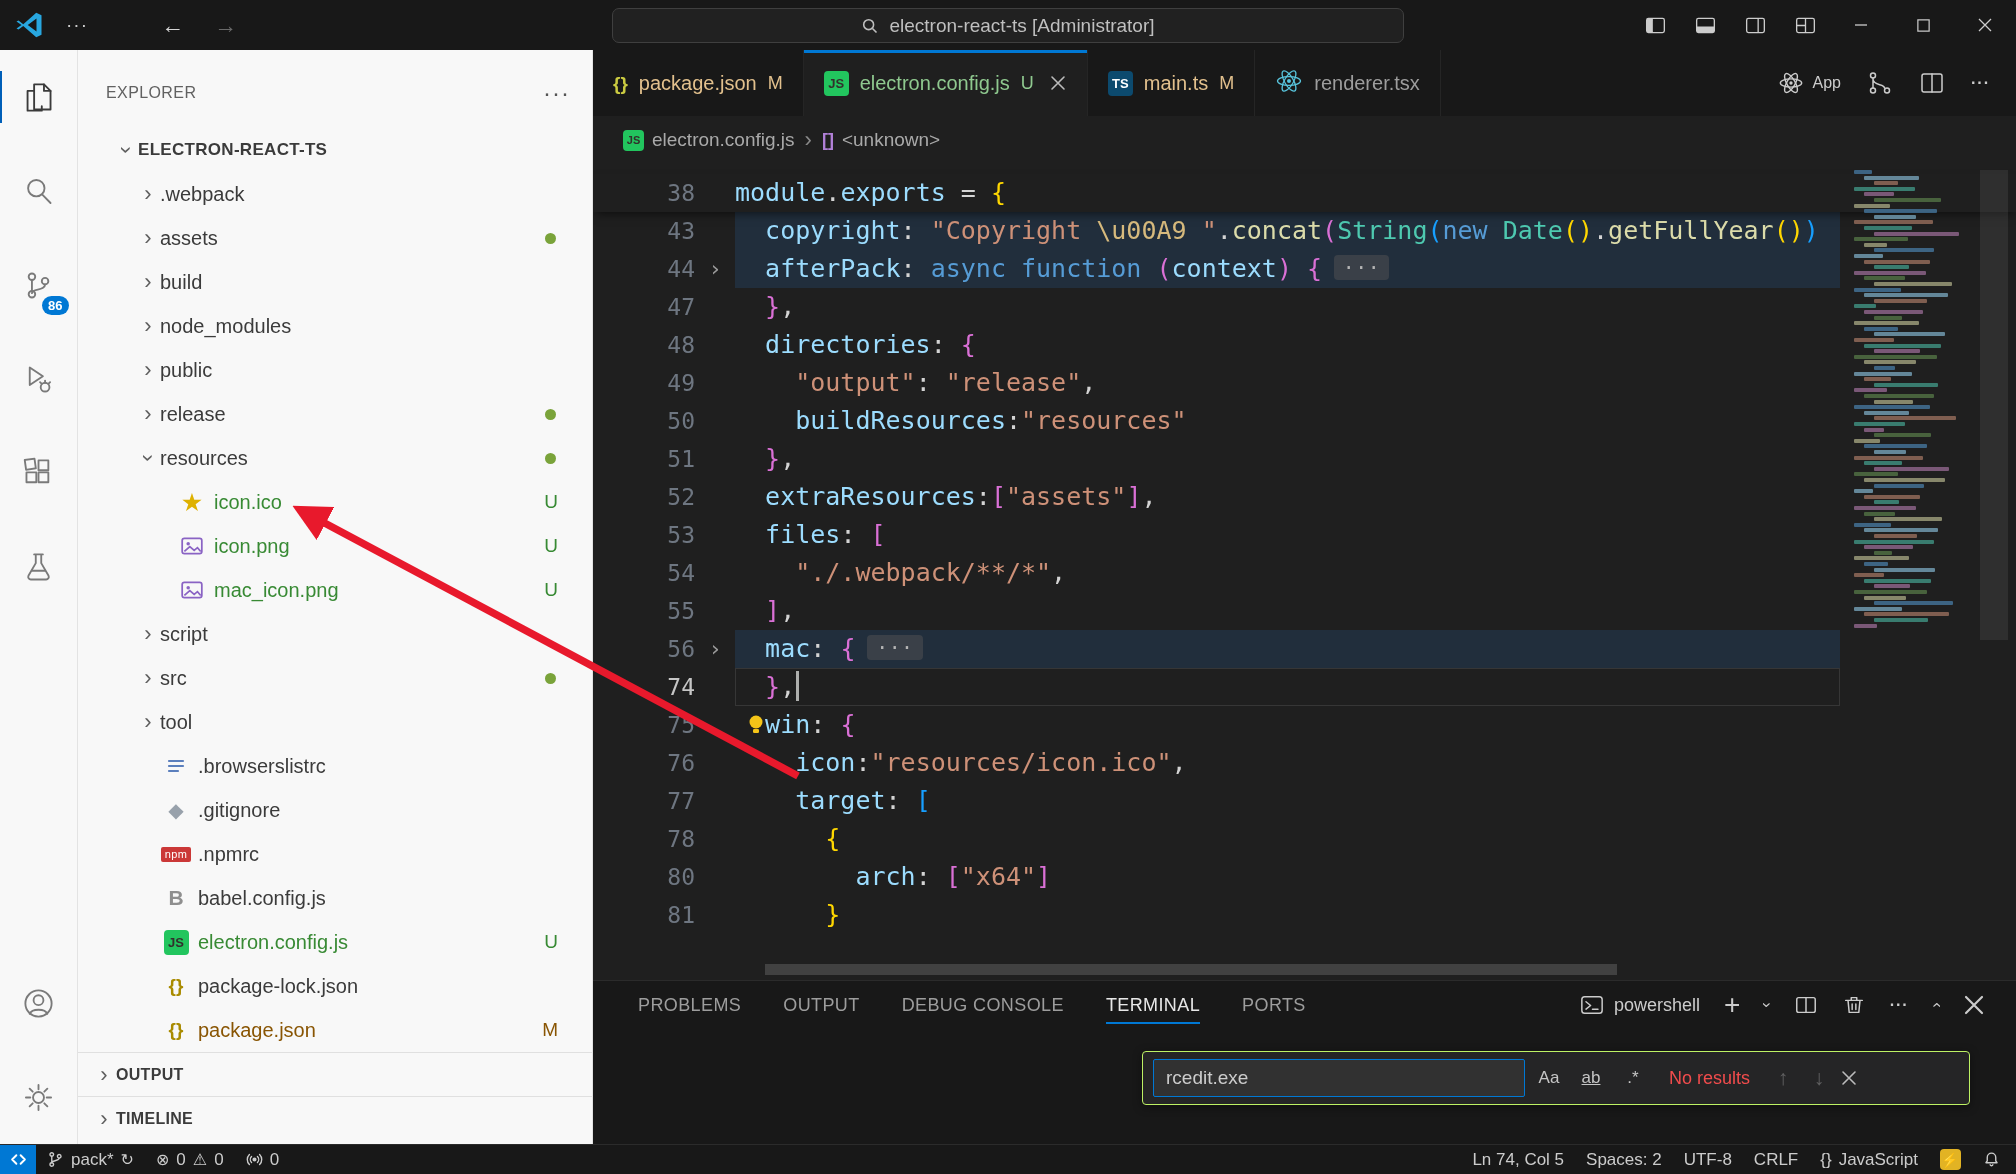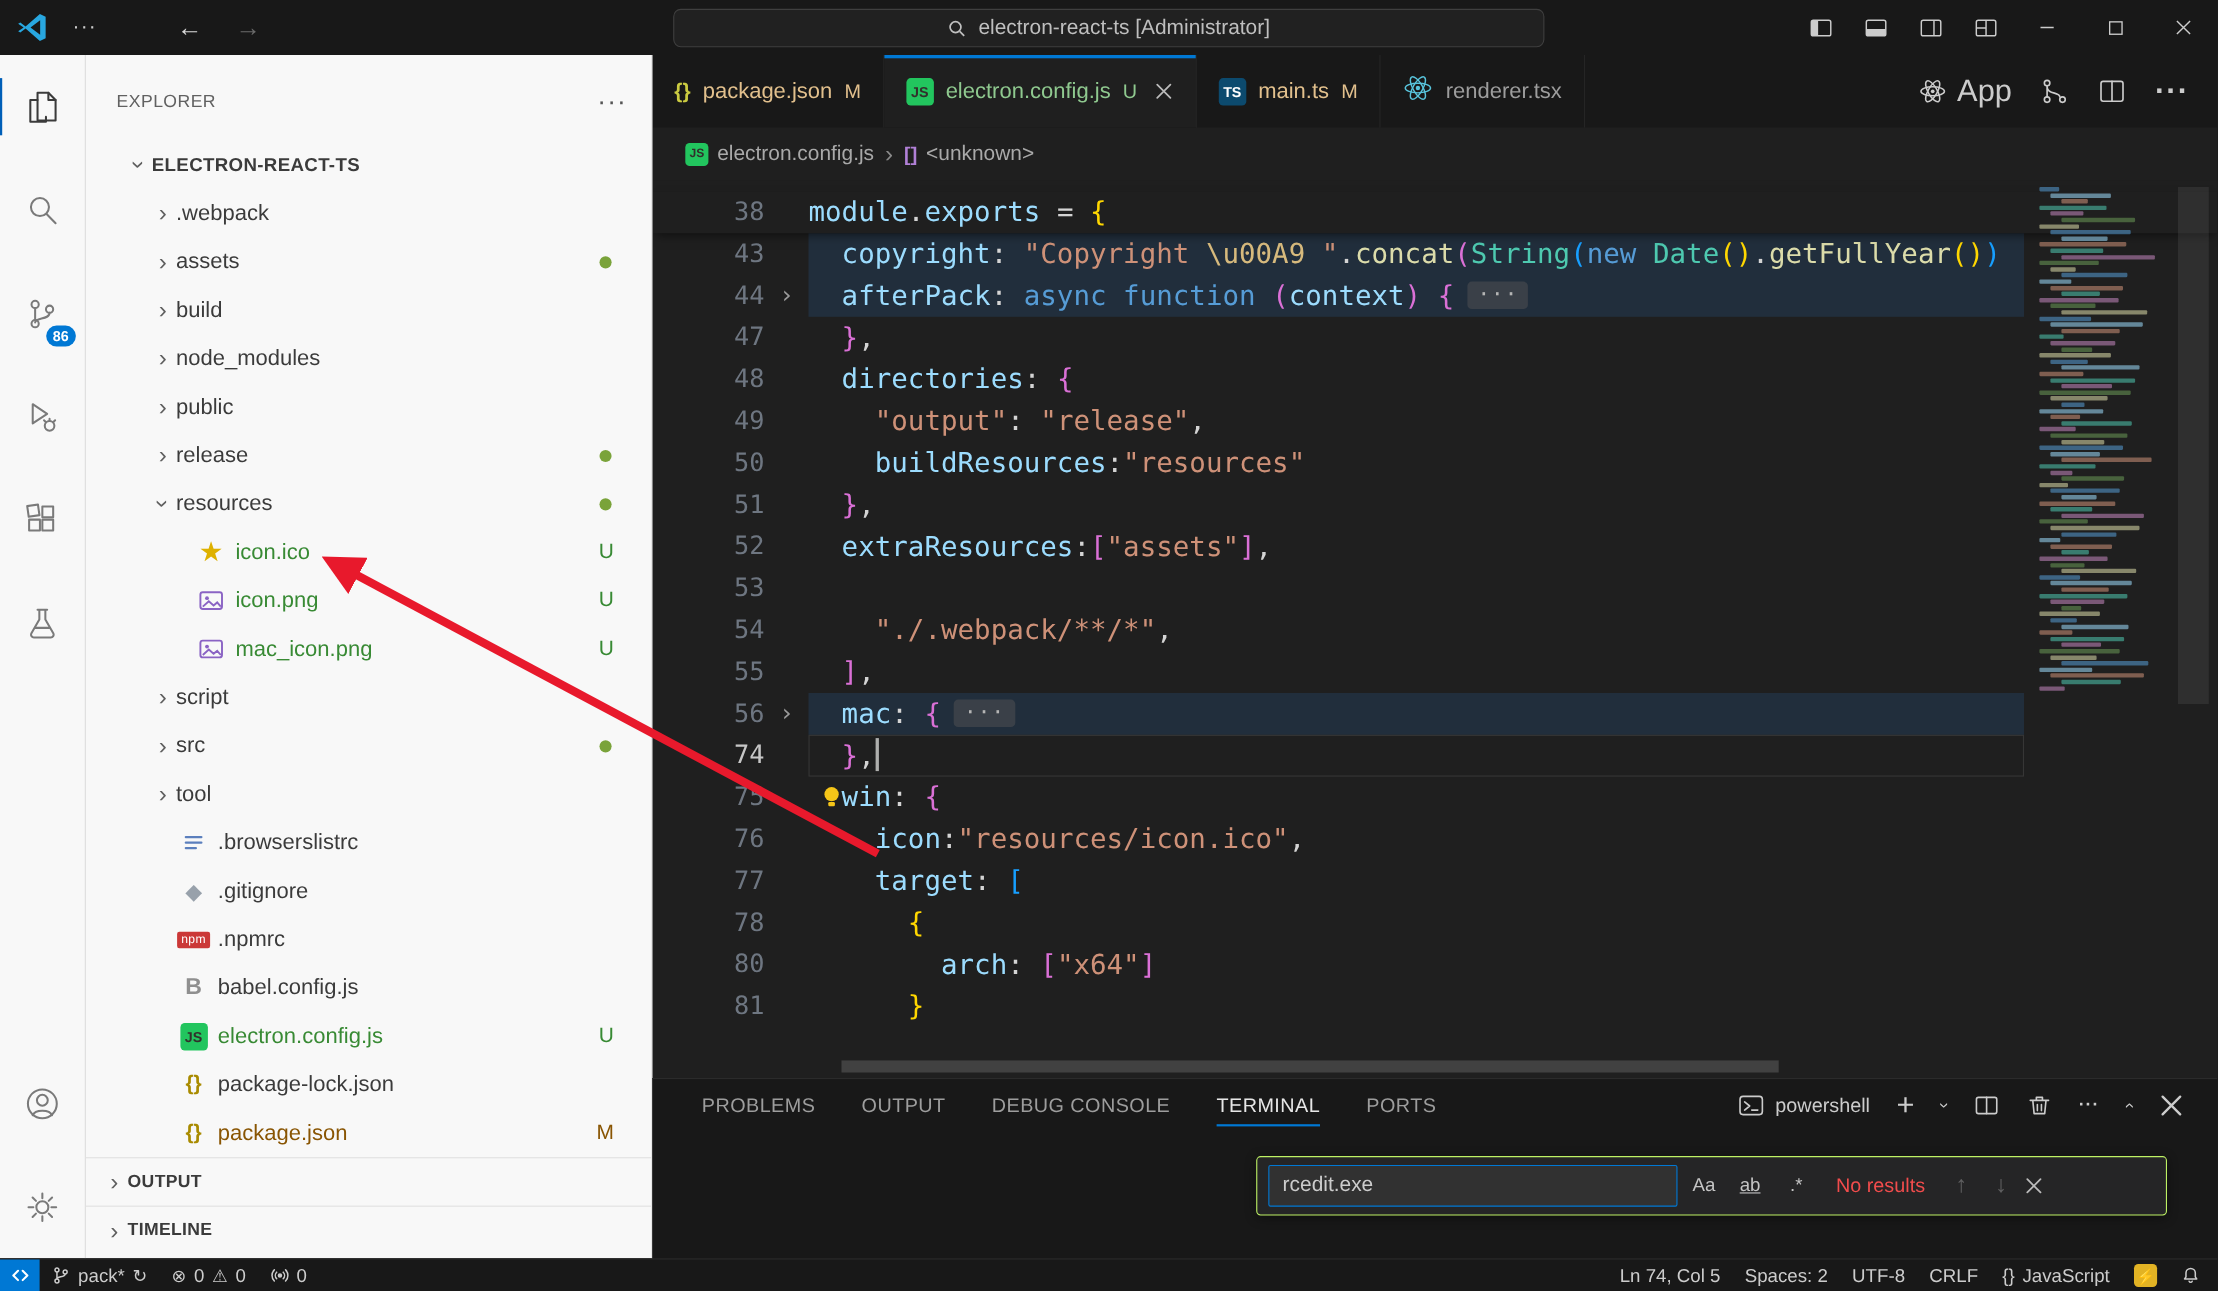--- a/index.html
+++ b/index.html
@@ -62,21 +62,21 @@
   .editor{position:absolute;left:593px;top:50px;right:0;height:930px;background:#1f1f1f;overflow:hidden}
   .tabbar{display:flex;height:66px;background:#181818;align-items:stretch}
   .tab{display:flex;align-items:center;gap:11px;padding:0 20px;border-right:1px solid #252525;font-size:20px;color:#9d9d9d;position:relative}
   .tab.active{background:#1f1f1f;color:#ccc}
   .tab.active::before{content:'';position:absolute;top:0;left:0;right:0;height:2.5px;background:#0078d4}
   .tgit-modified{color:#e2c08d}
   .tgit-added{color:#8fc98f}
   .tab-badge{font-size:18px}
   .tab-close{display:flex;margin-left:4px}
   .tab-close svg,.xs svg{width:18px;height:18px;stroke:#bbb;stroke-width:1.6;fill:none;stroke-linecap:round}
-  .tab-actions{margin-left:auto;display:flex;align-items:center;gap:26px;padding-right:26px;color:#ccc;font-size:28px}
+  .tab-actions{margin-left:auto;display:flex;align-items:center;gap:26px;padding-right:26px;color:#ccc;font-size:16px}
   .ta-icon{display:flex;align-items:center;gap:9px}
   .ta-icon svg{width:26px;height:26px;stroke:#ccc;fill:none;stroke-width:1.5;stroke-linecap:round;stroke-linejoin:round}
   .ellipsis-glyph{letter-spacing:1px;font-weight:700;color:#ccc}
 
   .breadcrumb{height:48px;display:flex;align-items:center;gap:10px;padding-left:30px;font-size:19px;color:#a9a9a9;background:#1f1f1f}
   .bc{display:flex;align-items:center;gap:8px}
   .bc .ic-js{width:21px;height:21px;font-size:11px}
   .bc-sep{font-size:22px;color:#8a8a8a}
 
   .code-area{position:absolute;left:0;top:114px;right:0;bottom:0;padding-top:10px;font-family:"DejaVu Sans Mono",monospace;font-size:25px;line-height:38px;color:#d4d4d4}
@@ -491,21 +491,21 @@
     <div class="code-area" id="code-area">
         <div class="code-row sticky"><span class="ln">38</span><span class="fold-col"></span><span class="code-part"><span></span><span class="v">module</span><span class="p">.</span><span class="v">exports</span><span class="p"> </span><span class="p">=</span><span class="p"> </span><span class="b1">{</span></span></div>
         <div class="code-row"><span class="ln">43</span><span class="fold-col"></span><span class="code-part hl"><span>  </span><span class="v">copyright</span><span class="p">: </span><span class="s">"Copyright </span><span class="esc">\u00A9</span><span class="s"> "</span><span class="p">.</span><span class="fn">concat</span><span class="b2">(</span><span class="cls">String</span><span class="b3">(</span><span class="kw">new</span><span class="p"> </span><span class="cls">Date</span><span class="b1">()</span><span class="p">.</span><span class="fn">getFullYear</span><span class="b1">()</span><span class="b3">)</span></span></div>
         <div class="code-row"><span class="ln">44</span><span class="fold-col">›</span><span class="code-part hl"><span>  </span><span class="v">afterPack</span><span class="p">: </span><span class="kw">async</span><span class="p"> </span><span class="kw">function</span><span class="p"> </span><span class="b2">(</span><span class="v">context</span><span class="b2">)</span><span class="p"> </span><span class="b2">{</span><span class="fold-badge">···</span></span></div>
         <div class="code-row"><span class="ln">47</span><span class="fold-col"></span><span class="code-part"><span>  </span><span class="b2">}</span><span class="p">,</span></span></div>
         <div class="code-row"><span class="ln">48</span><span class="fold-col"></span><span class="code-part"><span>  </span><span class="v">directories</span><span class="p">: </span><span class="b2">{</span></span></div>
         <div class="code-row"><span class="ln">49</span><span class="fold-col"></span><span class="code-part"><span>    </span><span class="s">"output"</span><span class="p">: </span><span class="s">"release"</span><span class="p">,</span></span></div>
         <div class="code-row"><span class="ln">50</span><span class="fold-col"></span><span class="code-part"><span>    </span><span class="v">buildResources</span><span class="p">:</span><span class="s">"resources"</span></span></div>
         <div class="code-row"><span class="ln">51</span><span class="fold-col"></span><span class="code-part"><span>  </span><span class="b2">}</span><span class="p">,</span></span></div>
         <div class="code-row"><span class="ln">52</span><span class="fold-col"></span><span class="code-part"><span>  </span><span class="v">extraResources</span><span class="p">:</span><span class="b2">[</span><span class="s">"assets"</span><span class="b2">]</span><span class="p">,</span></span></div>
-        <div class="code-row"><span class="ln">53</span><span class="fold-col"></span></div>
+        <div class="code-row"><span class="ln">53</span><span class="fold-col"></span><span class="code-part"><span>  </span><span class="v">files</span><span class="p">: </span><span class="b2">[</span></span></div>
         <div class="code-row"><span class="ln">54</span><span class="fold-col"></span><span class="code-part"><span>    </span><span class="s">"./.webpack/**/*"</span><span class="p">,</span></span></div>
         <div class="code-row"><span class="ln">55</span><span class="fold-col"></span><span class="code-part"><span>  </span><span class="b2">]</span><span class="p">,</span></span></div>
         <div class="code-row"><span class="ln">56</span><span class="fold-col">›</span><span class="code-part hl"><span>  </span><span class="v">mac</span><span class="p">: </span><span class="b2">{</span><span class="fold-badge">···</span></span></div>
         <div class="code-row current"><span class="ln">74</span><span class="fold-col"></span><span class="code-part cur"><span>  </span><span class="b2">}</span><span class="p">,</span><span class="caret"></span></span></div>
         <div class="code-row"><span class="ln">75</span><span class="fold-col"></span><span class="code-part"><span class="bulb"><svg width="26" height="26" viewBox="0 0 26 26">
                 <circle cx="13" cy="10" r="6.5" fill="#f5c518"></circle>
                 <rect x="10" y="17" width="6" height="4" rx="1.2" fill="#f5c518"></rect>
               </svg></span><span>  </span><span class="v">win</span><span class="p">: </span><span class="b2">{</span></span></div>
         <div class="code-row"><span class="ln">76</span><span class="fold-col"></span><span class="code-part"><span>    </span><span class="v">icon</span><span class="p">:</span><span class="s">"resources/icon.ico"</span><span class="p">,</span></span></div>
         <div class="code-row"><span class="ln">77</span><span class="fold-col"></span><span class="code-part"><span>    </span><span class="v">target</span><span class="p">: </span><span class="b3">[</span></span></div>

